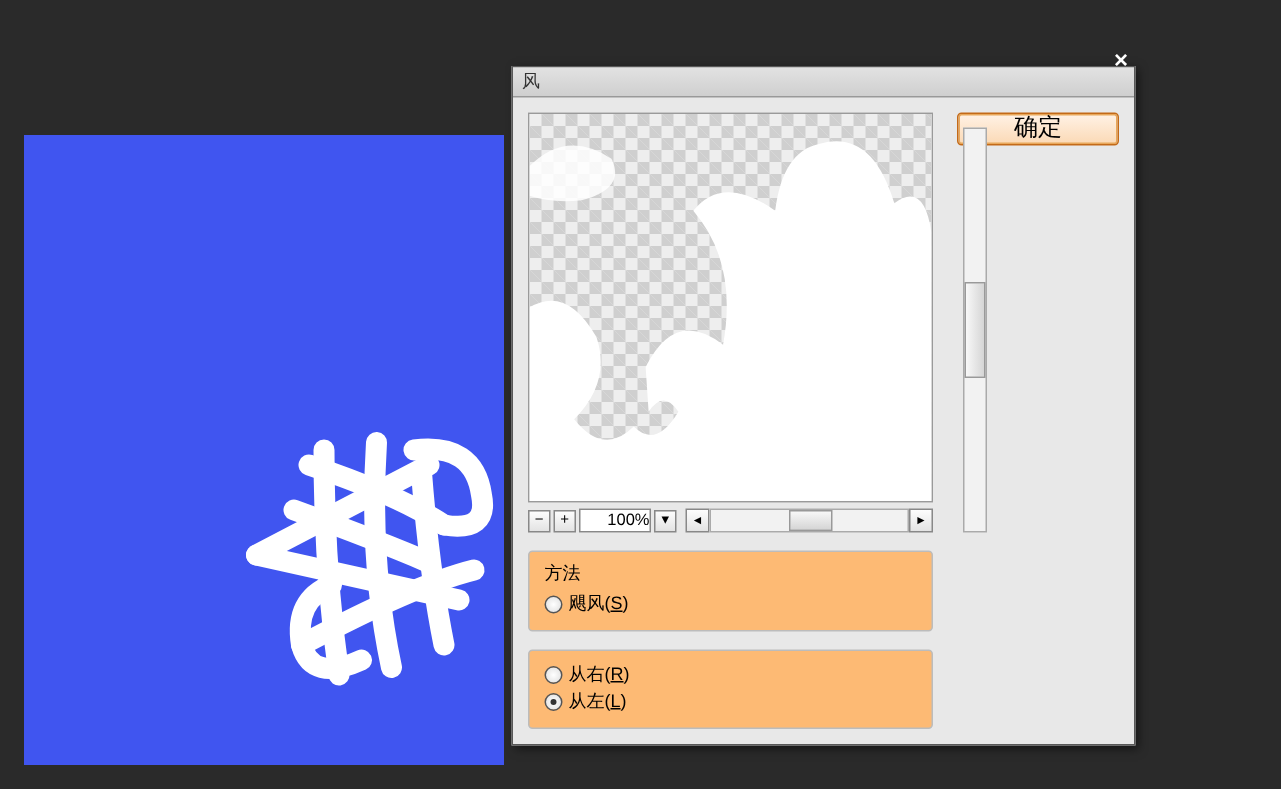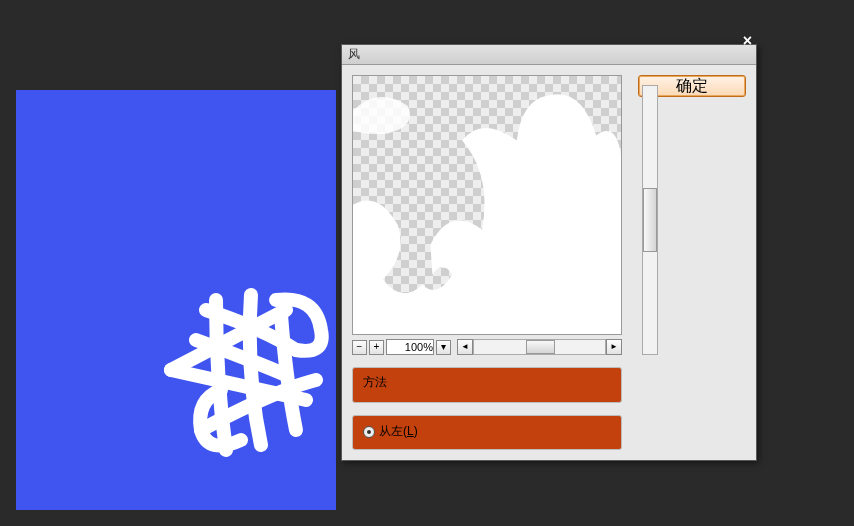--- a/index.html
+++ b/index.html
@@ -164,21 +164,21 @@
     height:24%;
     background:linear-gradient(90deg,#f8f8f8,#d5d5d5);
     border:1px solid #999;
   }
   .group {
     width: 270px;
     border: 1px solid #bcbcbc;
     border-radius: 3px;
     margin-top: 12px;
     padding: 6px 10px 8px;
-    background: #c2410c;
+    background: #fdba74;
   }
   .group-title { font-size: 12px; margin-bottom: 3px; }
   .radio-row {
     display: flex;
     align-items: center;
     gap: 4px;
     font-size: 12px;
     margin: 1px 0;
     cursor: pointer;
   }
@@ -271,23 +271,31 @@
           <div class="arrow-btn">◄</div>
           <div class="hscroll-track">
             <div class="hscroll-thumb"></div>
           </div>
           <div class="arrow-btn">►</div>
         </div>
       </div>
 
       <div class="group">
         <div class="group-title">方法</div>
+        <div class="radio-row">
+          <span class="radio"></span>
+          <span><span>飓风</span>(<span class="underline">S</span>)</span>
+        </div>
       </div>
 
       <div class="group">
+        <div class="radio-row">
+          <span class="radio"></span>
+          <span><span>从右</span>(<span class="underline">R</span>)</span>
+        </div>
         <div class="radio-row">
           <span class="radio checked"></span>
           <span><span>从左</span>(<span class="underline">L</span>)</span>
         </div>
       </div>
     </div>
 
     <div class="right-col">
       <div class="btn primary">确定</div>
     </div>

